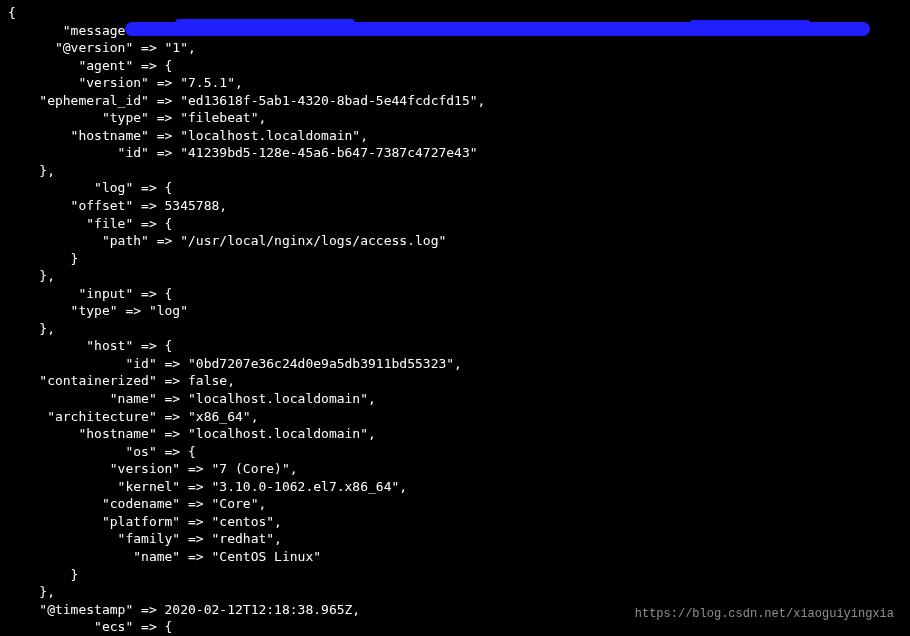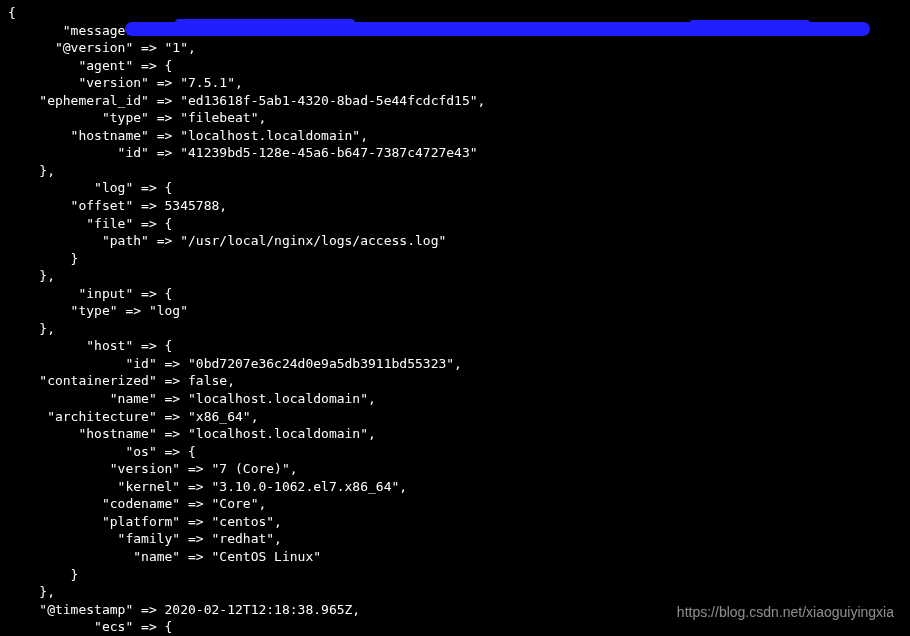--- a/index.html
+++ b/index.html
@@ -51,22 +51,22 @@
       width: 120px;
       height: 6px;
       background: #2020ff;
       border-radius: 4px;
     }
     .watermark {
       position: absolute;
       bottom: 14px;
       right: 16px;
       color: rgba(255,255,255,0.55);
-      font-family: Liberation Sans, sans-serif;
-      font-size: 14px;
+      font-family: Liberation Mono, monospace;
+      font-size: 12px;
       z-index: 3;
       text-align: center;
     }
   </style>
 </head>
 <body>
 
 <div class="redacted"></div>
 
 <pre><span class="line">{</span>

